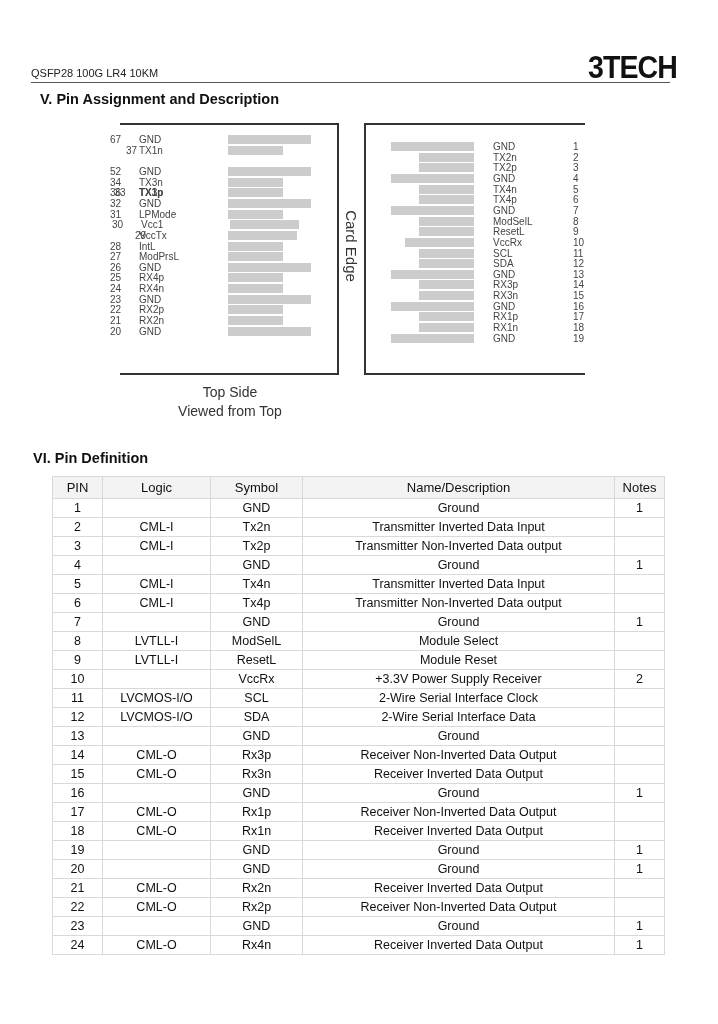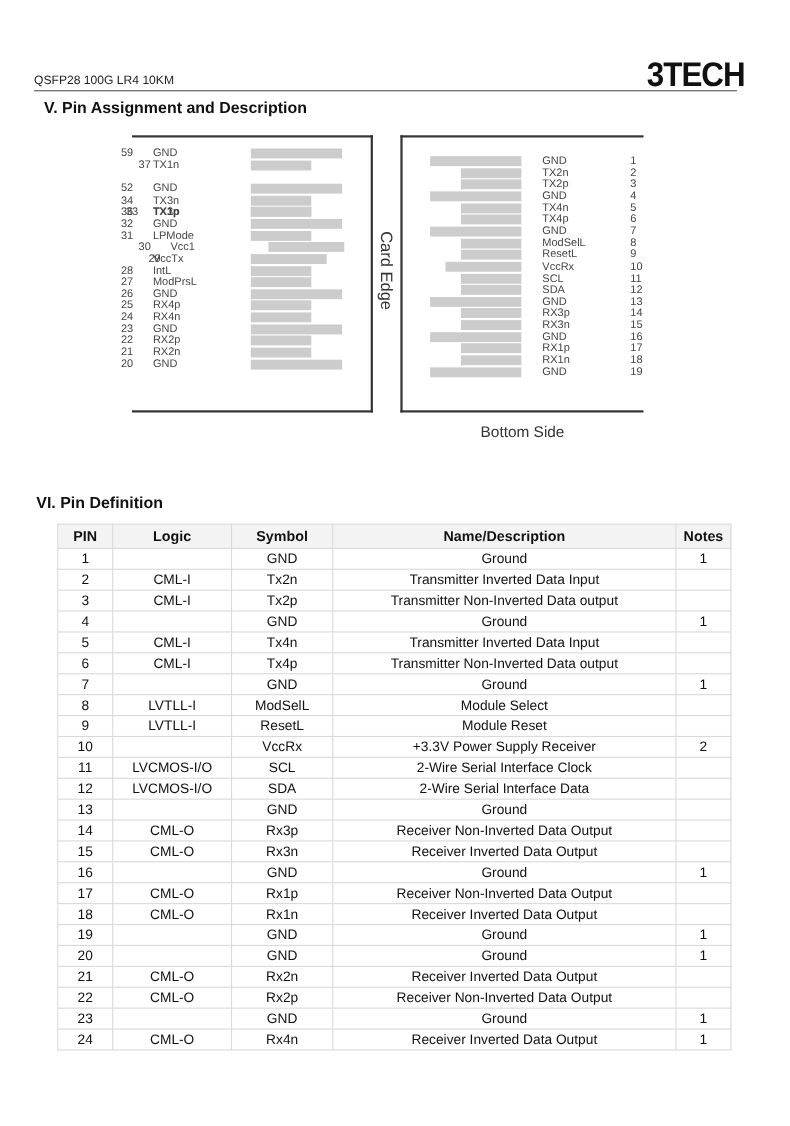--- a/index.html
+++ b/index.html
@@ -23,21 +23,21 @@
   .bar { position: absolute; height: 9px; background: #cccccc; }
   .card-edge { position: absolute; left: 351px; top: 246px; font-size: 15px; color: #333;
                transform: translate(-50%, -50%) rotate(90deg); white-space: nowrap; }
   .side-cap { position: absolute; font-size: 14px; color: #333; text-align: center; line-height: 19px; }
 
   
   table.pins { position: absolute; left: 52px; top: 476px; border-collapse: collapse;
                font-size: 12.5px; color: #111; }
   table.pins th, table.pins td { border: 1px solid #d9d9d9; text-align: center; padding: 0;
                height: 18px; line-height: 18px; }
-  table.pins th { background: #f3f3f3; font-weight: bold; height: 21px; font-size: 13px; }
+  table.pins th { background: #f3f3f3; font-weight: normal; height: 21px; font-size: 13px; }
   col.c-pin { width: 50px; } col.c-logic { width: 108px; } col.c-sym { width: 92px; }
   col.c-desc { width: 312px; } col.c-notes { width: 50px; }
 </style>
 </head>
 <body>
 
 <div class="hdr-title">QSFP28 100G LR4 10KM</div>
 <div class="logo">3TECH</div>
 <div class="hdr-rule"></div>
 
@@ -50,21 +50,21 @@
   <div class="line" style="left:120px; top:373px; width:219px; height:2px;"></div>
 
   <div class="line" style="left:364px; top:123px; width:2px; height:252px;"></div>
   <div class="line" style="left:364px; top:123px; width:221px; height:2px;"></div>
   <div class="line" style="left:364px; top:373px; width:221px; height:2px;"></div>
 
   <div class="card-edge">Card Edge</div>
 
   <div id="top-pins">
       <div class="pin-row" style="left: 0px; top: 135px; width: 340px;">
-        <span class="pin-num" style="left: 110px;">59</span>
+        <span class="pin-num" style="left: 110px;">67</span>
         <span class="pin-name" style="left: 139px;">GND</span>
         <span class="bar" style="left: 228px; width: 83px; top: 0px;"></span>
       </div>
       <div class="pin-row" style="left: 0px; top: 145.65px; width: 340px;">
         <span class="pin-num" style="left: 110px; margin-left: 16px;">37</span>
         <span class="pin-name" style="left: 139px;">TX1n</span>
         <span class="bar" style="left: 228px; width: 55px; top: 0px;"></span>
       </div>
       <div class="pin-row" style="left: 0px; top: 156.3px; width: 340px; margin-top: 32px;">
         <span class="pin-num" style="left: 110px;">36</span>
@@ -89,21 +89,21 @@
       <div class="pin-row" style="left: 0px; top: 198.9px; width: 340px;">
         <span class="pin-num" style="left: 110px;">32</span>
         <span class="pin-name" style="left: 139px;">GND</span>
         <span class="bar" style="left: 228px; width: 83px; top: 0px;"></span>
       </div>
       <div class="pin-row" style="left: 0px; top: 209.55px; width: 340px;">
         <span class="pin-num" style="left: 110px;">31</span>
         <span class="pin-name" style="left: 139px;">LPMode</span>
         <span class="bar" style="left: 228px; width: 55px; top: 0px;"></span>
       </div>
-      <div class="pin-row" style="left: 16px; top: 220.2px; width: 340px;">
+      <div class="pin-row" style="left: 2px; top: 220.2px; width: 340px;">
         <span class="pin-num" style="left: 110px;">30</span>
         <span class="pin-name" style="left: 139px;">Vcc1</span>
         <span class="bar" style="left: 228px; width: 69px; top: 0px;"></span>
       </div>
       <div class="pin-row" style="left: 0px; top: 230.85px; width: 340px;">
         <span class="pin-num" style="left: 110px; margin-left: 25px;">29</span>
         <span class="pin-name" style="left: 139px;">VccTx</span>
         <span class="bar" style="left: 228px; width: 69px; top: 0px;"></span>
       </div>
       <div class="pin-row" style="left: 0px; top: 241.5px; width: 340px;">
@@ -243,22 +243,25 @@
         <span class="pin-name" style="left: 493px;">RX1n</span>
         <span class="pin-num" style="left: 573px;">18</span>
       </div>
       <div class="pin-row" style="left: 0px; top: 333.7px; width: 718px;">
         <span class="bar" style="left: 391px; width: 83px; top: 0px;"></span>
         <span class="pin-name" style="left: 493px;">GND</span>
         <span class="pin-num" style="left: 573px;">19</span>
       </div>
     </div>
 
+  <div class="side-cap" style="left:130px; top:383px; width:200px;">
+    <div>Top Side</div>
+    <div>Viewed from Top</div>
+  </div>
   <div class="side-cap" style="left:375px; top:383px; width:200px;">
-    <div>Bottom Side</div>
   </div>
 </div>
 
 <div class="sec-title" id="sec6">VI. Pin Definition</div>
 
 <table class="pins">
   <colgroup>
     <col class="c-pin">
       <col class="c-logic">
       <col class="c-sym">

